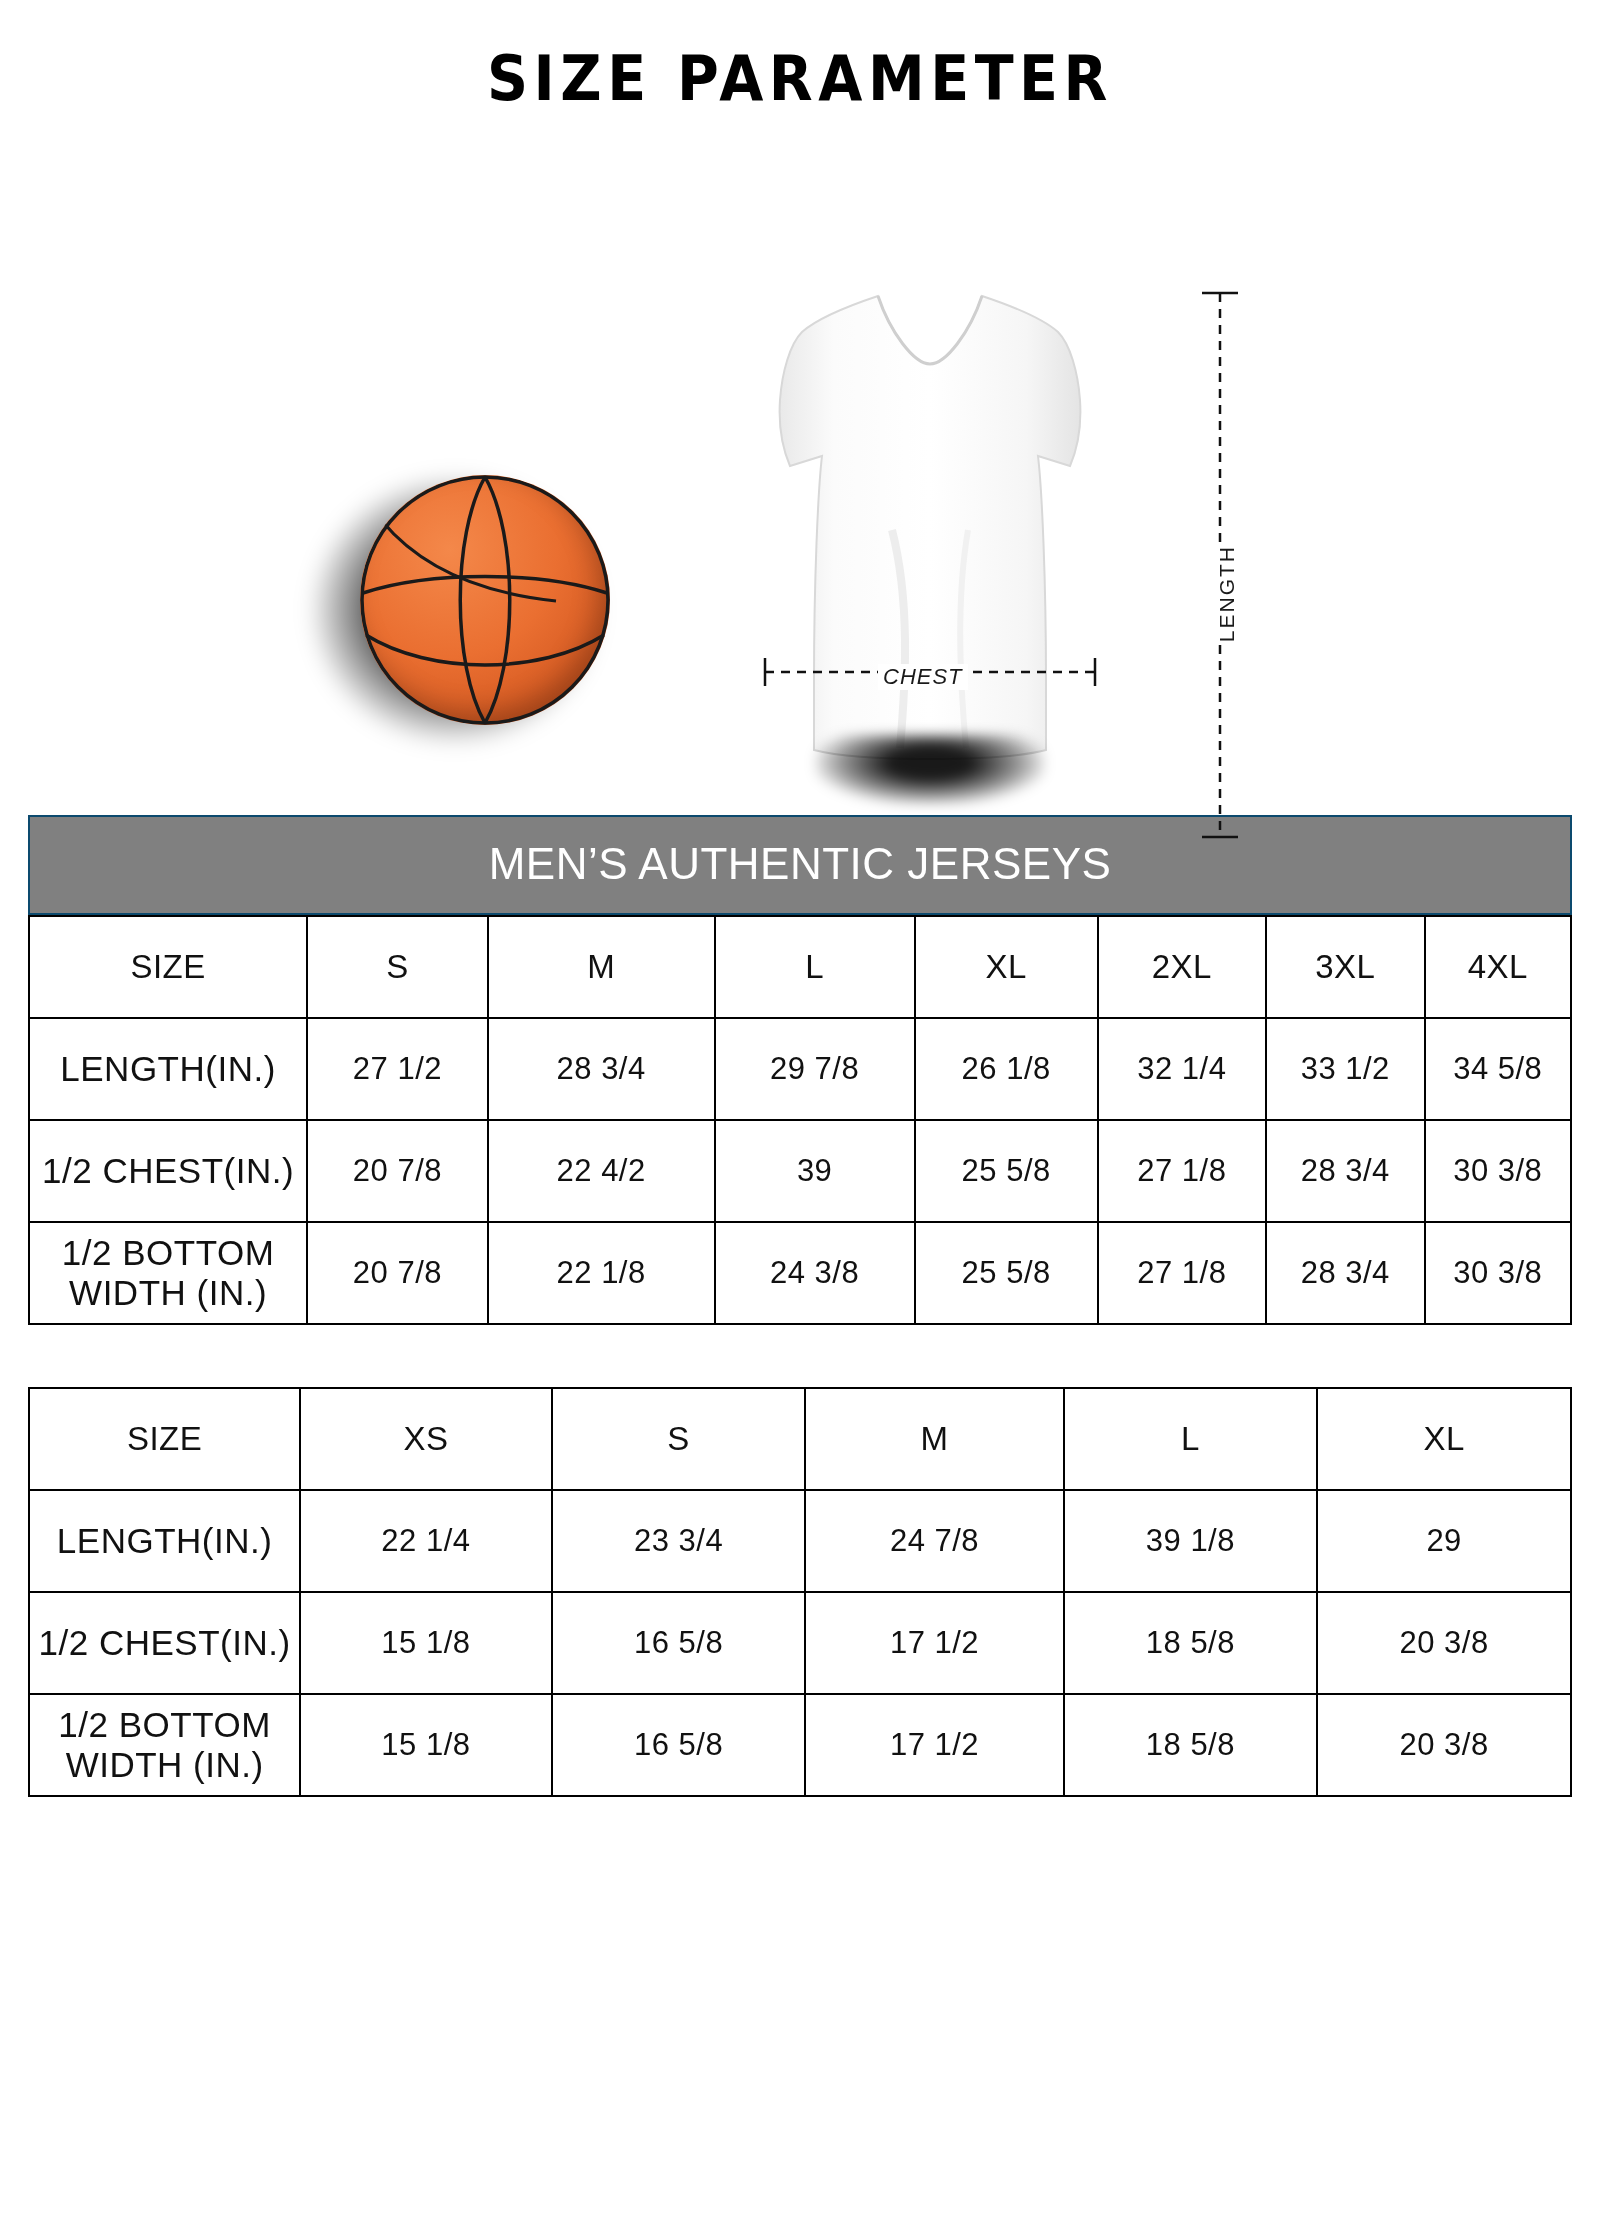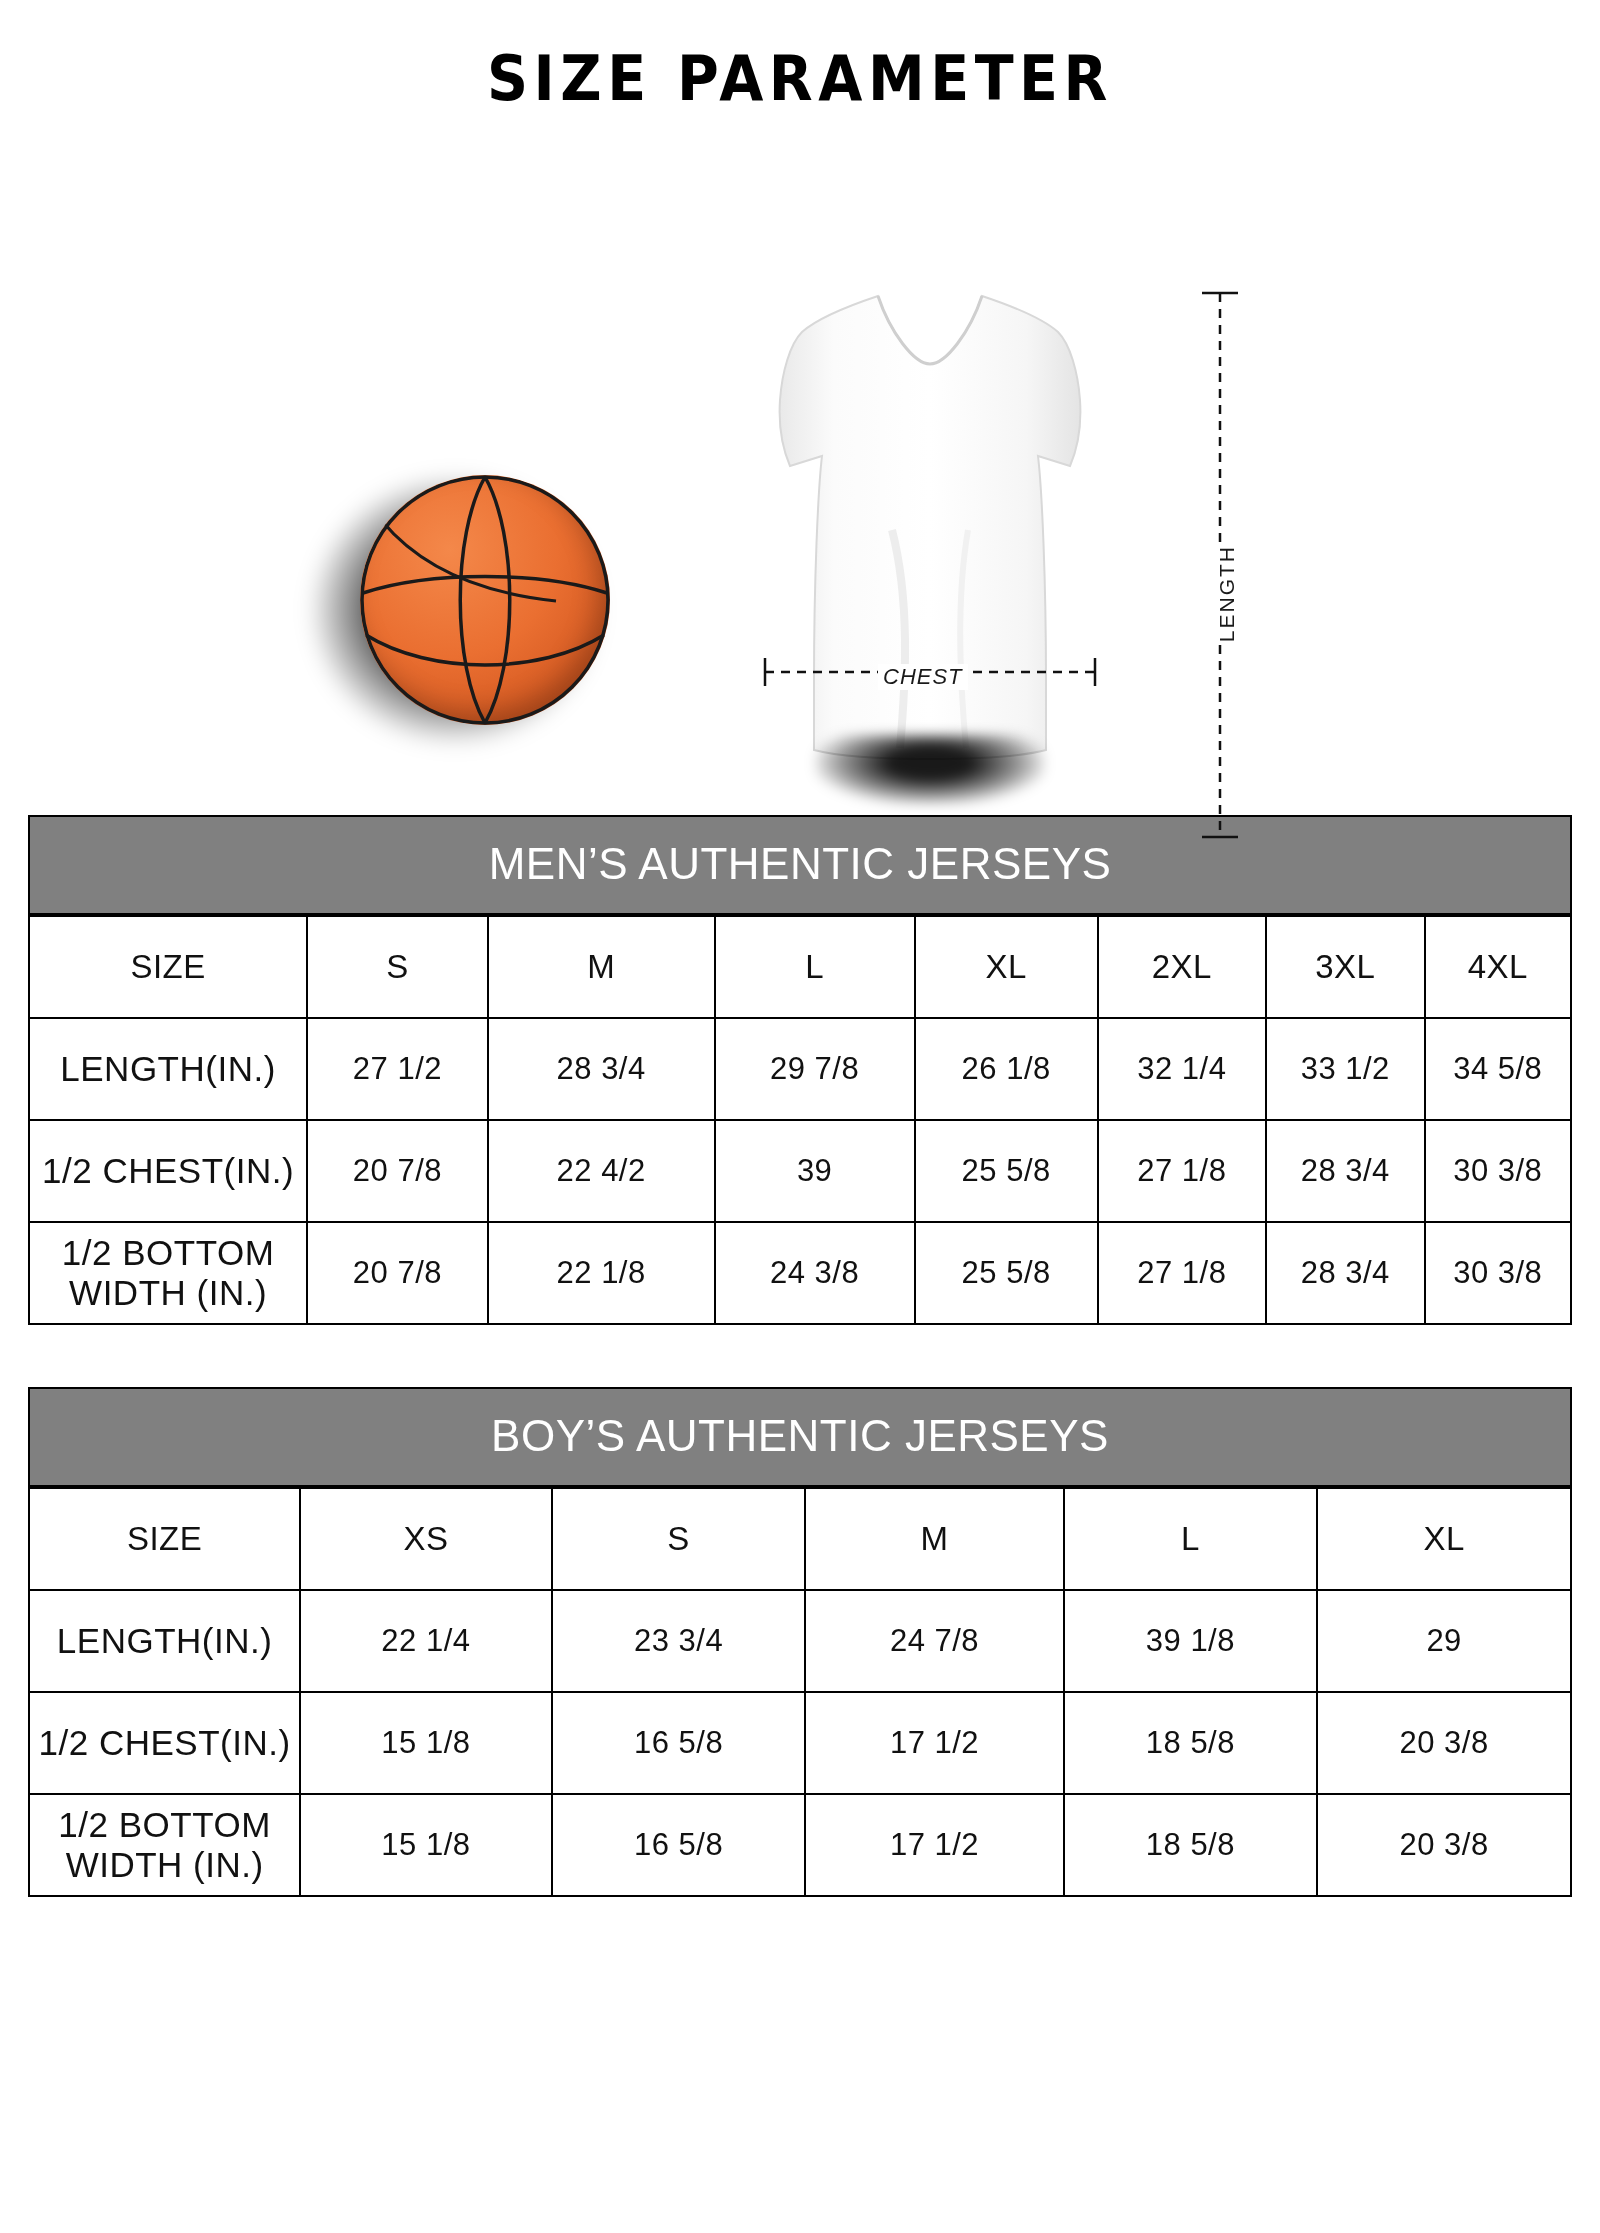--- a/index.html
+++ b/index.html
@@ -122,21 +122,21 @@
   .table-block {
     margin: 0 28px;
   }
   .block-header {
     background: #808080;
     color: #ffffff;
     text-align: center;
     font-size: 44px;
     padding: 22px 0 24px 0;
     letter-spacing: 0.5px;
-    border: 2px solid #000000;
+    border: 2px solid #0c4a6e;
   }
   table {
     border-collapse: collapse;
     width: 100%;
     table-layout: fixed;
   }
   table td {
     border: 2px solid #000000;
     text-align: center;
     font-size: 31px;
@@ -299,21 +299,20 @@
           <td>28  3/4</td>
           <td>30  3/8</td>
         </tr>
       </tbody>
     </table>
   </div>
 
   <div class="gap"></div>
 
   <div class="table-block">
-    <div class="block-header">BOY’S AUTHENTIC JERSEYS</div>
     <table class="boy">
       <colgroup>
         <col class="b0">
           <col class="b1">
           <col class="b2">
         <col class="b3">
           <col class="b4">
           <col class="b5">
       </colgroup>
       <tbody>

